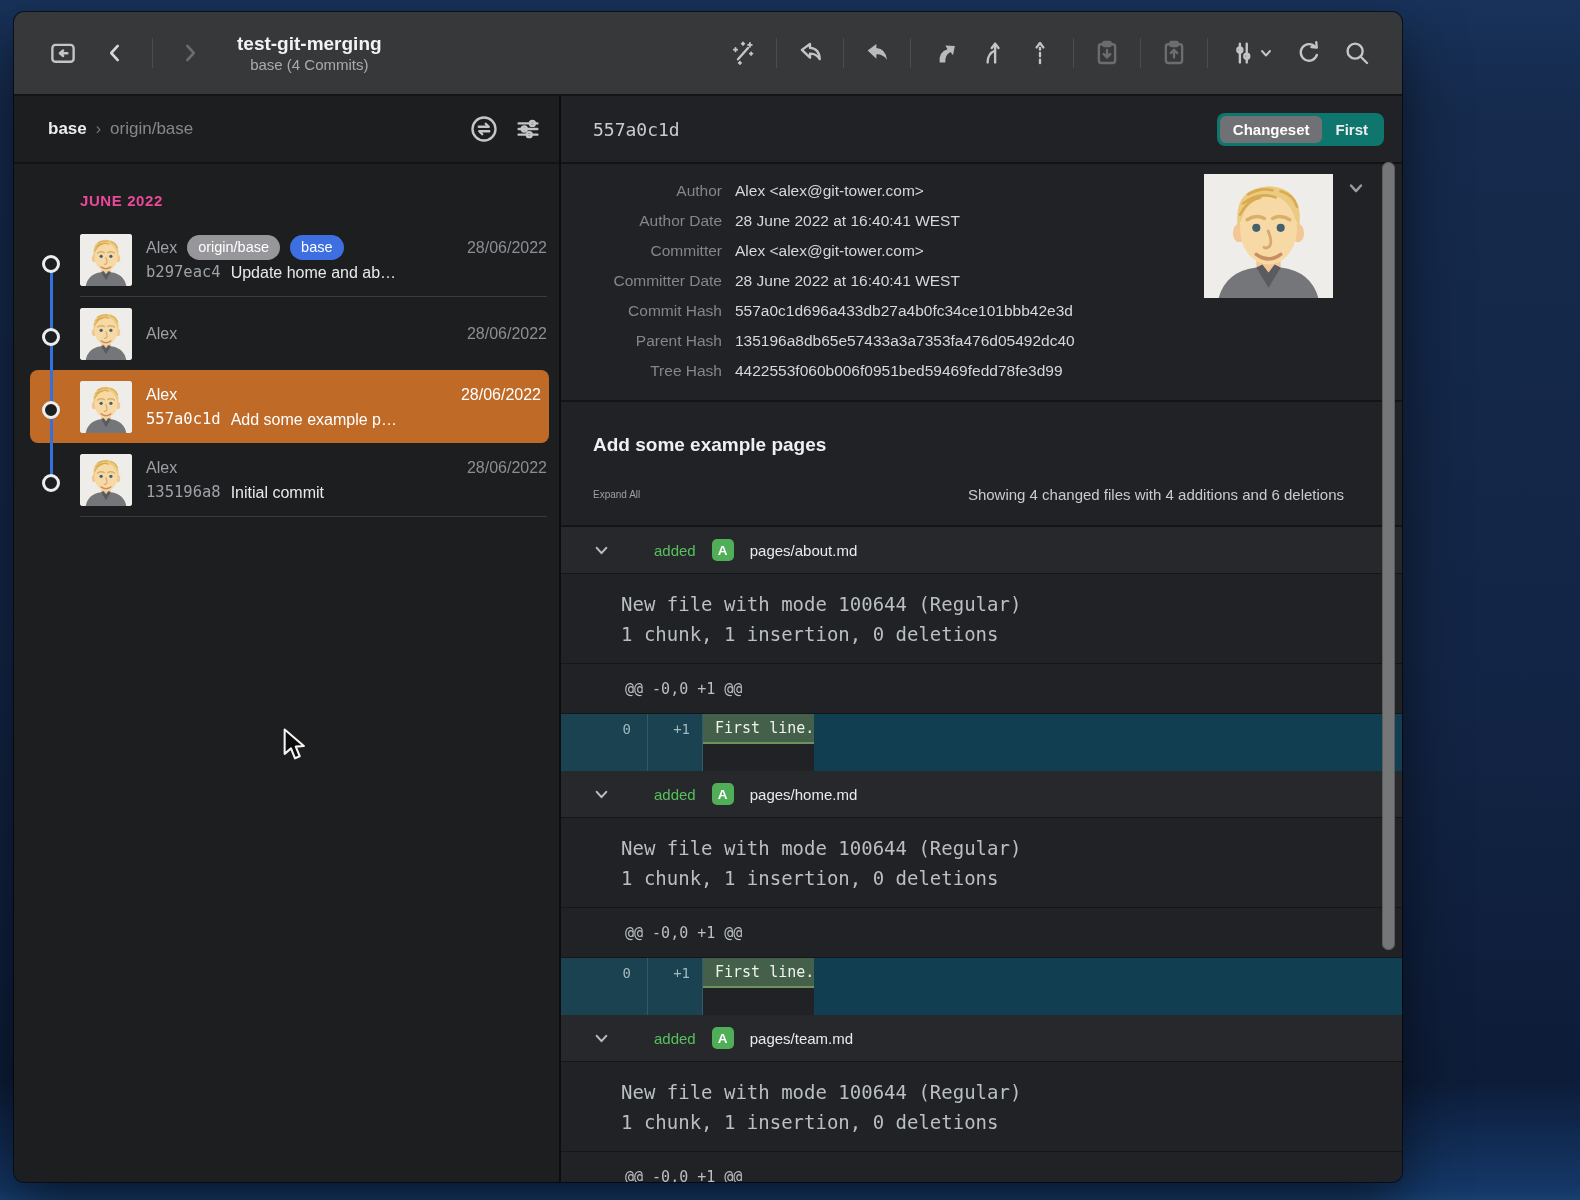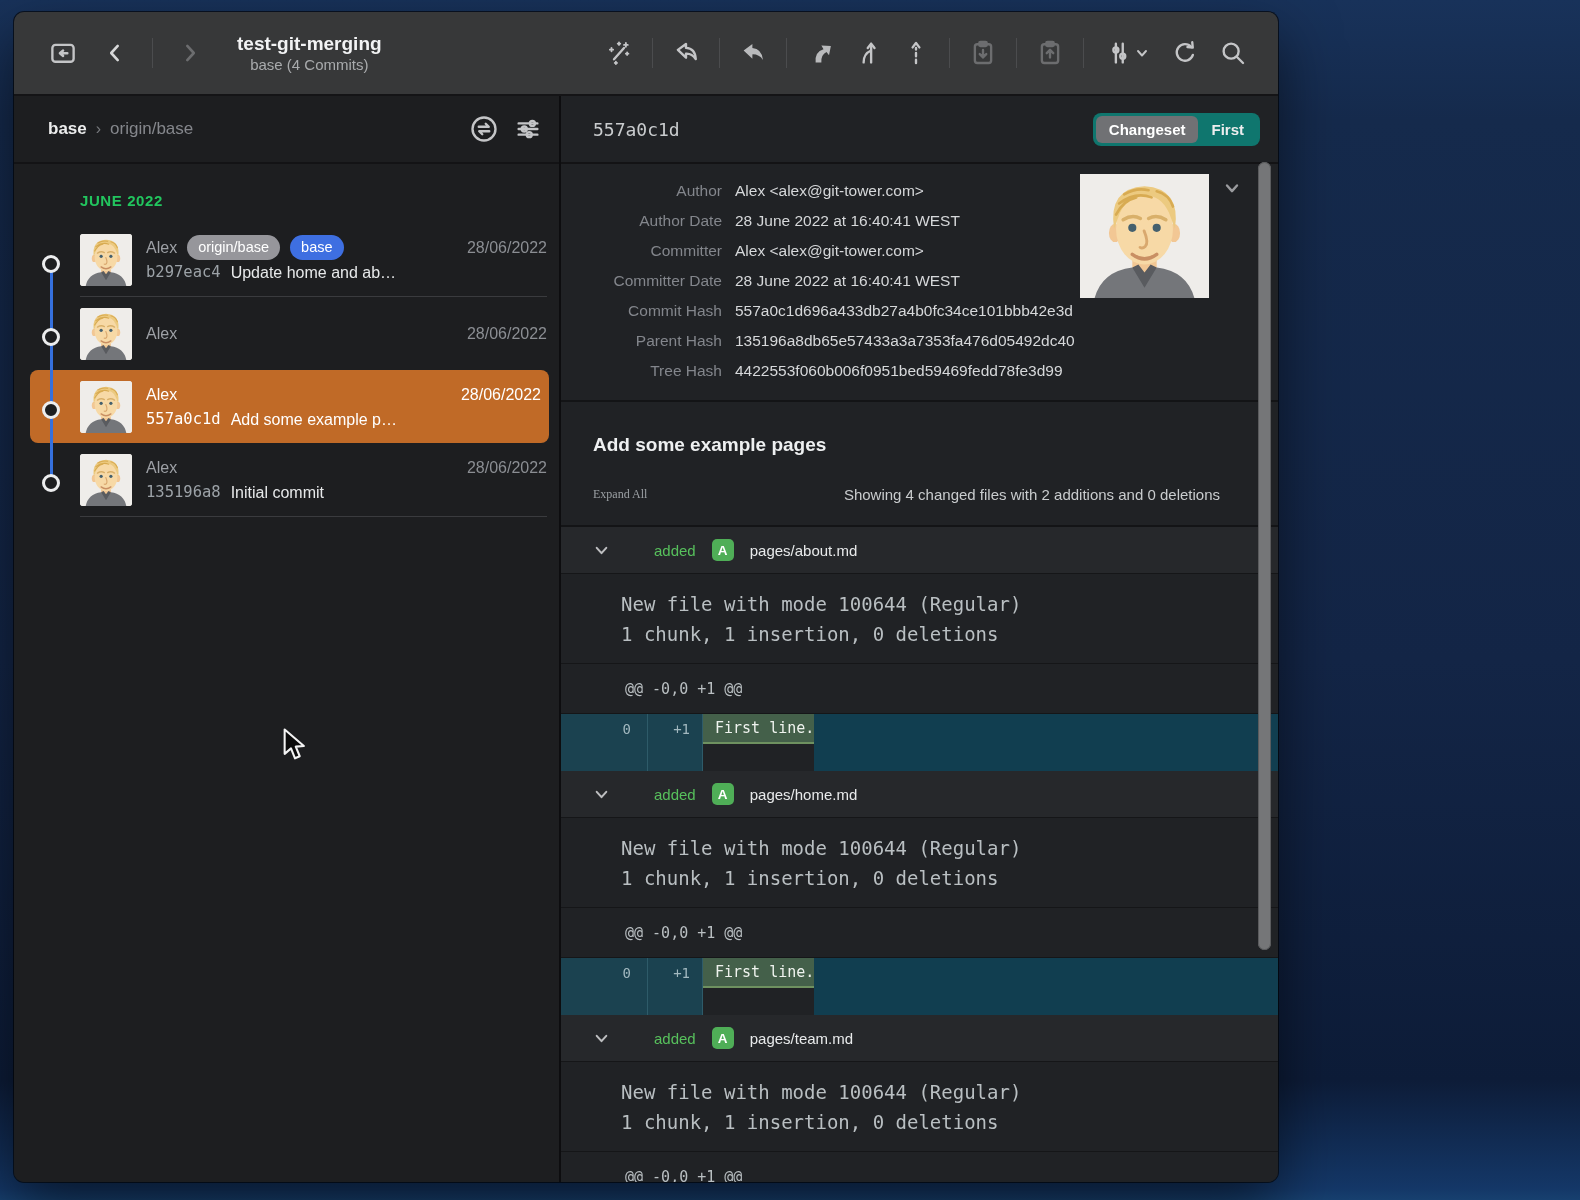--- a/index.html
+++ b/index.html
@@ -1,19 +1,19 @@
 <!DOCTYPE html>
 <html><head>
 <meta charset="utf-8">
 <style>
   html,body{margin:0;padding:0;width:1580px;height:1200px;overflow:hidden;
     font-family:"Liberation Sans",sans-serif;-webkit-font-smoothing:antialiased;}
   .desktop{position:relative;width:1580px;height:1200px;
     background:linear-gradient(180deg,#18325a 0%,#152a4c 10%,#132546 55%,#0d1c38 90%,#143767 99%,#17406f 100%);}
-  .window{position:absolute;left:14px;top:12px;width:1264px;height:1170px;
+  .window{position:absolute;left:14px;top:12px;width:1388px;height:1170px;
     background:#1e1f21;border-radius:10px;overflow:hidden;
     box-shadow:0 25px 60px rgba(0,0,0,.55), 0 0 0 1px rgba(0,0,0,.6);}
 
   
   .titlebar{height:82px;background:#373839;display:flex;align-items:center;
     justify-content:space-between;padding:0 24px 0 28px;border-bottom:2px solid #141416;}
   .tb-left{display:flex;align-items:center;gap:10px;}
   .tb-btn{width:42px;height:42px;display:flex;align-items:center;justify-content:center;
     border-radius:6px;flex:0 0 auto;}
   .tb-title{margin-left:16px;line-height:1.25;}
@@ -36,21 +36,21 @@
   .side-header{height:66px;display:flex;align-items:center;padding:0 16px 0 34px;
     border-bottom:2px solid #131315;}
   .crumb{font-size:17px;display:flex;align-items:center;gap:9px;flex:1;min-width:0;}
   .crumb .c1{color:#eceded;font-weight:bold;}
   .crumb .sep{color:#77797d;font-size:16px;}
   .crumb .c2{color:#85878c;}
   .side-tools{display:flex;align-items:center;gap:14px;}
 
   
   .commit-list{position:absolute;top:66px;left:0;right:0;bottom:0;padding:26px 12px 0 66px;}
-  .month-header{font-size:15px;font-weight:bold;letter-spacing:.6px;color:#22c55e;margin:4px 0 14px 0;}
+  .month-header{font-size:15px;font-weight:bold;letter-spacing:.6px;color:#ec4899;margin:4px 0 14px 0;}
   .timeline-line{position:absolute;left:36px;top:167px;width:3px;height:220px;background:#3570dd;z-index:1;}
   .t-node{position:absolute;left:28px;width:12px;height:12px;border-radius:50%;
     border:3px solid #ecedee;background:#1d1e20;z-index:2;}
   .commit-row{position:relative;height:73px;display:flex;align-items:center;gap:14px;}
   .commit-row.sep-after{border-bottom:1px solid #3a3b3e;}
   .commit-row.selected{background:#c06a27;border-radius:8px;margin-left:-50px;padding-left:50px;
     margin-right:-2px;padding-right:8px;border-bottom:none;z-index:0;}
   .avatar-sm{width:52px;height:52px;border-radius:3px;overflow:hidden;flex:0 0 52px;background:#efedea;}
   .commit-meta{flex:1;min-width:0;}
   .cm-line1,.cm-line2{display:flex;align-items:center;gap:10px;line-height:25px;font-size:16px;}
@@ -76,21 +76,21 @@
   .meta-block{position:relative;height:240px;border-bottom:2px solid #131416;padding-top:14px;box-sizing:border-box;}
   .meta-row{display:flex;line-height:30px;font-size:15.5px;}
   .meta-label{width:174px;flex:0 0 174px;text-align:right;padding-right:13px;box-sizing:border-box;color:#83868c;}
   .meta-value{color:#d6d8da;}
   .avatar-lg{position:absolute;top:12px;right:69px;width:129px;height:124px;background:#efedea;overflow:hidden;}
   .meta-chevron{position:absolute;top:16px;right:36px;}
 
   .msg-block{height:125px;border-bottom:2px solid #131416;box-sizing:border-box;padding:32px 32px 0 32px;}
   .msg-title{font-size:19px;font-weight:bold;color:#eef0f1;}
   .msg-row{display:flex;align-items:center;margin-top:30px;}
-  .expand-all{font-size:12px;color:#9ba0a4;font-family:Liberation Serif, serif;}
+  .expand-all{font-size:10px;color:#9ba0a4;}
   .summary{margin-left:auto;font-size:15px;color:#c9ccce;padding-right:26px;}
 
   .file-header{height:47px;background:#26282b;border-bottom:1px solid #151618;
     display:flex;align-items:center;gap:16px;padding-left:32px;box-sizing:border-box;}
   .fh-status{font-size:15px;color:#57c05c;margin-left:28px;}
   .fh-badge{width:22px;height:22px;border-radius:5px;background:#4fae57;color:#fff;
     font-size:13.5px;font-weight:bold;display:flex;align-items:center;justify-content:center;}
   .fh-path{font-size:15px;color:#e8eaeb;}
   .file-info{height:90px;border-bottom:1px solid #151618;box-sizing:border-box;padding:15px 0 0 60px;
     font-family:"DejaVu Sans Mono",monospace;font-size:19px;color:#b9bfc2;line-height:30px;}
@@ -397,21 +397,21 @@
             </div>
             <svg class="meta-chevron ic" width="20" height="20" viewBox="0 0 16 16">
               <polyline class="ic-stroke" style="stroke:#9a9b9e" points="4,6 8,10.5 12,6"></polyline>
             </svg>
           </div>
 
           <div class="msg-block">
             <div class="msg-title">Add some example pages</div>
             <div class="msg-row">
               <span class="expand-all">Expand All</span>
-              <span class="summary">Showing 4 changed files with 2 additions and 0 deletions</span>
+              <span class="summary">Showing 4 changed files with 4 additions and 6 deletions</span>
             </div>
           </div>
 
           <div class="file-header">
             <svg class="ic" width="17" height="17" viewBox="0 0 16 16">
               <polyline class="ic-stroke" style="stroke:#bdbec0" points="3.5,5.5 8,10.5 12.5,5.5"></polyline>
             </svg>
             <span class="fh-status">added</span>
             <span class="fh-badge">A</span>
             <span class="fh-path">pages/about.md</span>

